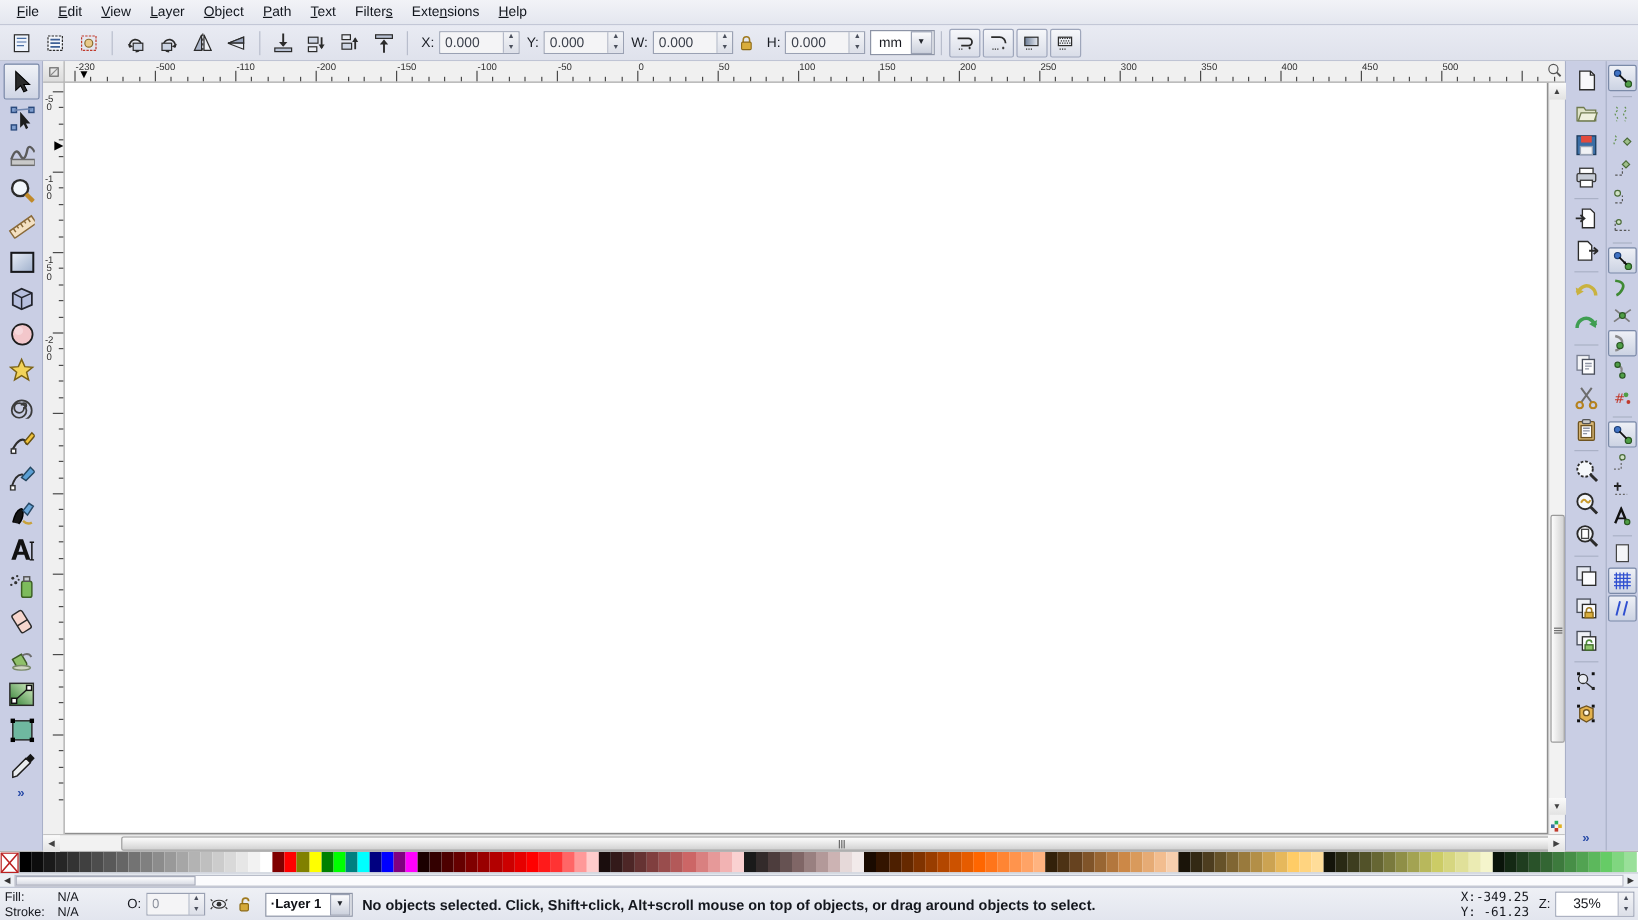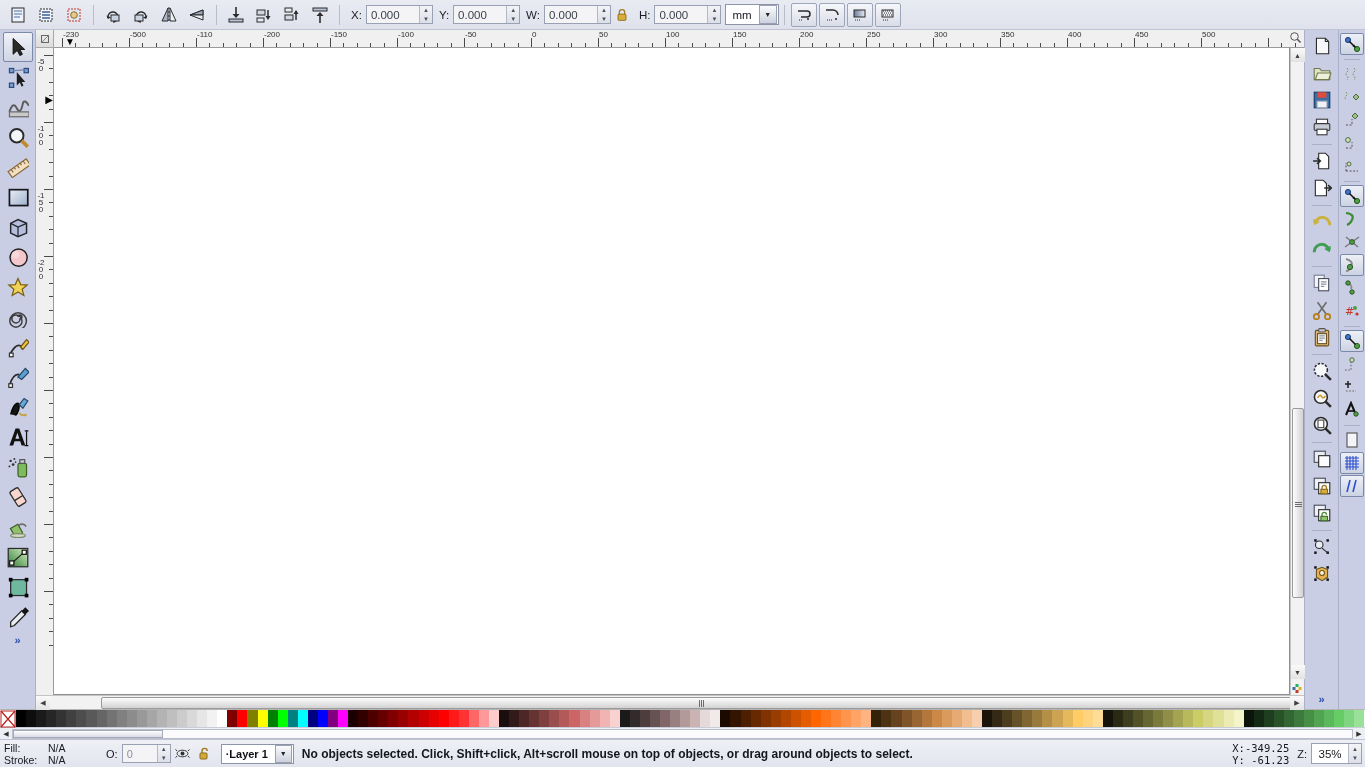--- a/index.html
+++ b/index.html
@@ -230,32 +230,44 @@
     background:linear-gradient(to bottom,#fbfbfd,#ccd1dd); display:flex;align-items:center;justify-content:center;
     font-size:7px; color:#22252c;}
   #statusmsg { font-size:12px; color:#14171d; margin-left:8px; white-space:nowrap; flex:1 1 auto;font-weight:bold; }
   #coords {
     font-family:"DejaVu Sans Mono", monospace; font-size:10.5px; color:#16181e;
     display:flex; flex-direction:column; line-height:12px; text-align:left;
   }
   #coords div { white-space:pre; }
   .z-label { font-size:11px; margin:0 4px 0 8px; color:#16181e; }
   .z-spin { display:flex; border:1px solid #9aa1b3; background:#fff; height:21px; margin-right:3px; }
-  .z-spin input { width:36px; border:0; outline:0; font-size:11.5px; color:#16181e; text-align:center; background:#fff;
+  .z-spin input { width:51px; border:0; outline:0; font-size:11.5px; color:#16181e; text-align:center; background:#fff;
                   font-family:"Liberation Sans",sans-serif; }
   .z-spin .arrows { width:13px; background:linear-gradient(to bottom,#f3f4f7,#dcdfe8); border-left:1px solid #b4b9c8;
                     display:flex; flex-direction:column; }
   .z-spin .arrows span { flex:1; display:flex;align-items:center;justify-content:center;font-size:6px;color:#4a4f5c;}
 </style>
 </head>
 <body>
 
 <div id="app">
 
 
+  <div id="menubar">
+      <div class="menu-item"><u>F</u>ile</div>
+      <div class="menu-item"><u>E</u>dit</div>
+      <div class="menu-item"><u>V</u>iew</div>
+      <div class="menu-item"><u>L</u>ayer</div>
+      <div class="menu-item"><u>O</u>bject</div>
+      <div class="menu-item"><u>P</u>ath</div>
+      <div class="menu-item"><u>T</u>ext</div>
+      <div class="menu-item">Filter<u>s</u></div>
+      <div class="menu-item">Exte<u>n</u>sions</div>
+      <div class="menu-item"><u>H</u>elp</div>
+    </div>
 
   <div id="cmdbar">
     <div id="tob-left" style="display:flex;align-items:center;">
         <div class="tbtn">
           <svg width="18" height="18" viewBox="0 0 18 18">
             <rect x="3" y="2" width="12" height="14" fill="#eef3fb" stroke="#2b2b2b"></rect>
             <path d="M5 5h8M5 8h8M5 11h6" stroke="#4a6fa5"></path>
           </svg>
         </div>
         <div class="tbtn">

